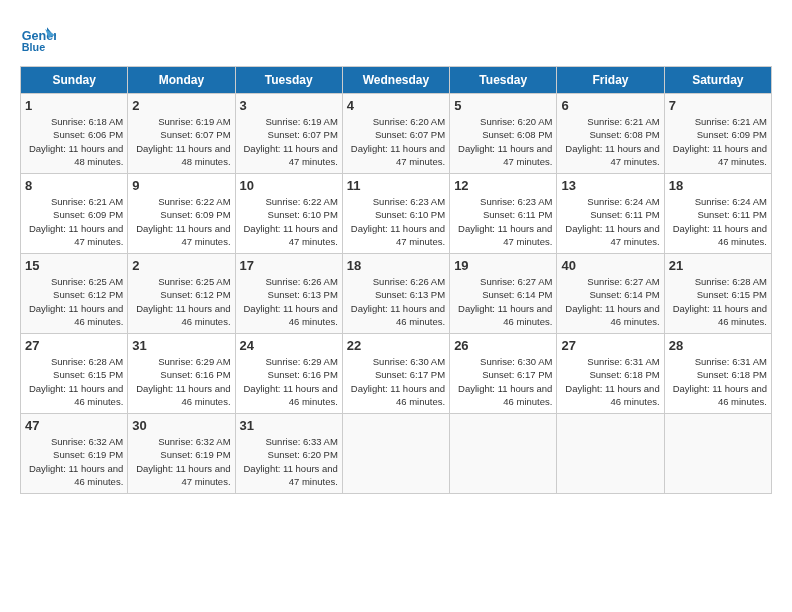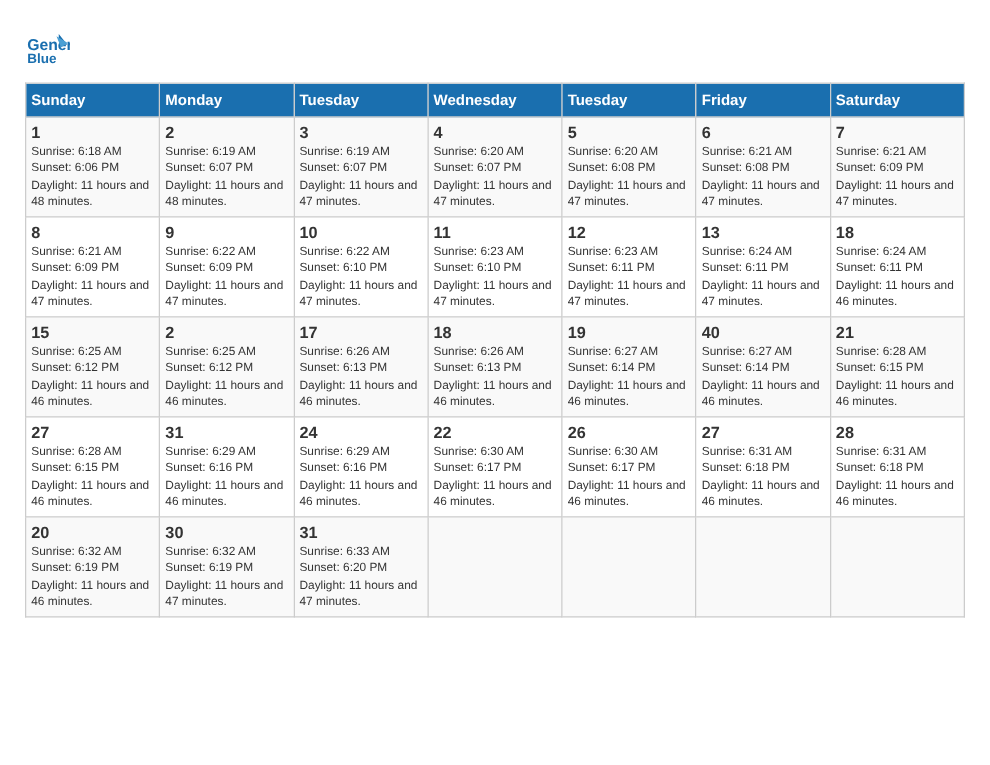--- a/index.html
+++ b/index.html
@@ -37,21 +37,21 @@
     }
     table {
       width: 100%;
       border-collapse: collapse;
       font-size: 10px;
     }
     thead tr th {
       background: #1a6faf;
       color: #fff;
       padding: 6px 4px;
-      text-align: left;
+      text-align: center;
       font-size: 12px;
       font-weight: bold;
       border: 1px solid #ccc;
     }
     tbody tr td {
       border: 1px solid #ccc;
       padding: 4px;
       vertical-align: top;
       height: 80px;
       width: 14.28%;
@@ -62,20 +62,21 @@
       font-size: 13px;
       font-weight: bold;
       color: #333;
       display: block;
       margin-bottom: 2px;
     }
     .day-info {
       font-size: 9.5px;
       color: #333;
       line-height: 1.4;
+      text-align: right;
     }
     td.empty { background: #f0f0f0; }
   </style>
 </head>
 <body>
 
 <div class="header-area">
   <div class="logo">
     <svg class="logo-icon" viewBox="0 0 40 40">
       <text x="2" y="22" font-size="14" font-weight="bold" fill="#1a6faf">General</text>
@@ -222,21 +223,21 @@
           <span class="day-num">27</span>
 <div class="day-info">Sunrise: 6:31 AM<br>Sunset: 6:18 PM<br>Daylight: 11 hours and 46 minutes.</div>
         </td>
         <td>
           <span class="day-num">28</span>
 <div class="day-info">Sunrise: 6:31 AM<br>Sunset: 6:18 PM<br>Daylight: 11 hours and 46 minutes.</div>
         </td>
       </tr>
       <tr>
         <td>
-          <span class="day-num">20</span>
+          <span class="day-num">47</span>
 <div class="day-info">Sunrise: 6:32 AM<br>Sunset: 6:19 PM<br>Daylight: 11 hours and 46 minutes.</div>
         </td>
         <td>
           <span class="day-num">30</span>
 <div class="day-info">Sunrise: 6:32 AM<br>Sunset: 6:19 PM<br>Daylight: 11 hours and 47 minutes.</div>
         </td>
         <td>
           <span class="day-num">31</span>
 <div class="day-info">Sunrise: 6:33 AM<br>Sunset: 6:20 PM<br>Daylight: 11 hours and 47 minutes.</div>
         </td>

